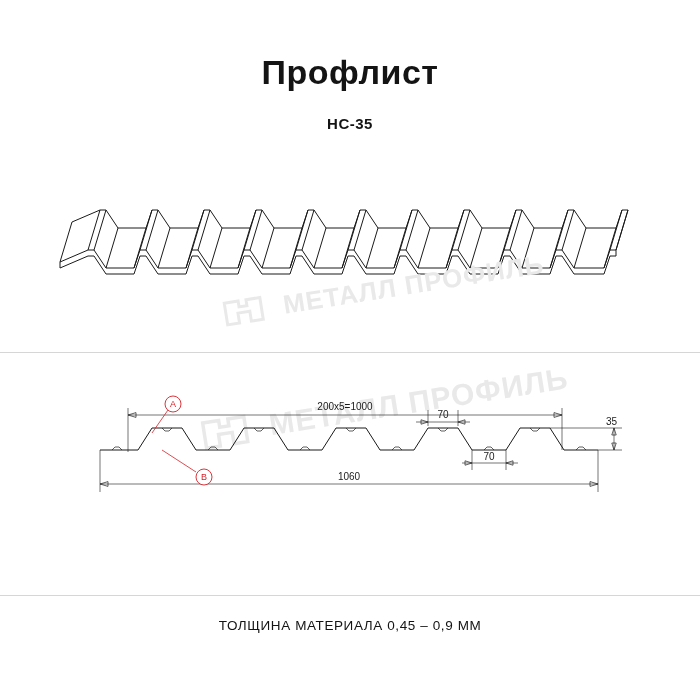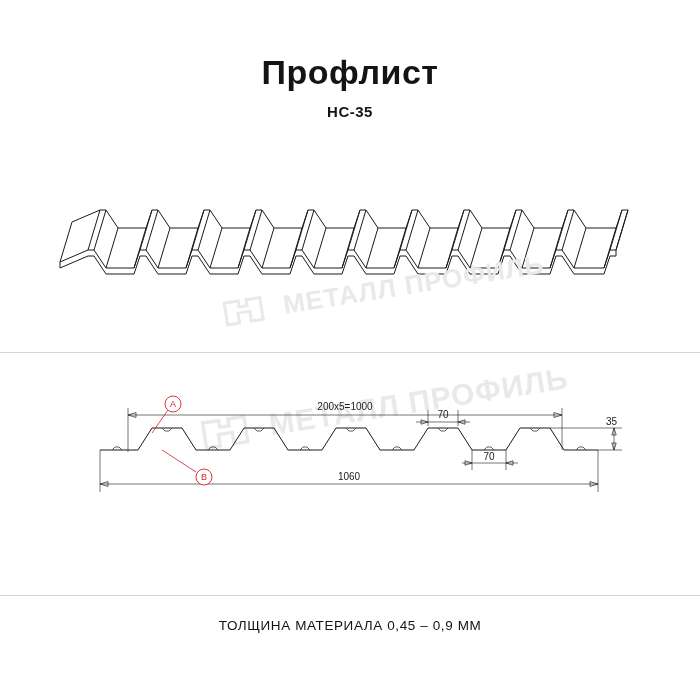--- a/index.html
+++ b/index.html
@@ -30,21 +30,21 @@
     text-align: center;
   }
   .title-main {
     font-size: 34px;
     font-weight: bold;
     letter-spacing: 0.5px;
     color: #141414;
     line-height: 1.05;
   }
   .title-sub {
-    margin-top: 12px;
+    margin-top: 24px;
     font-size: 15px;
     font-weight: bold;
     letter-spacing: 0.5px;
     color: #141414;
   }
 
   
   .watermark {
     position: absolute;
     display: flex;

